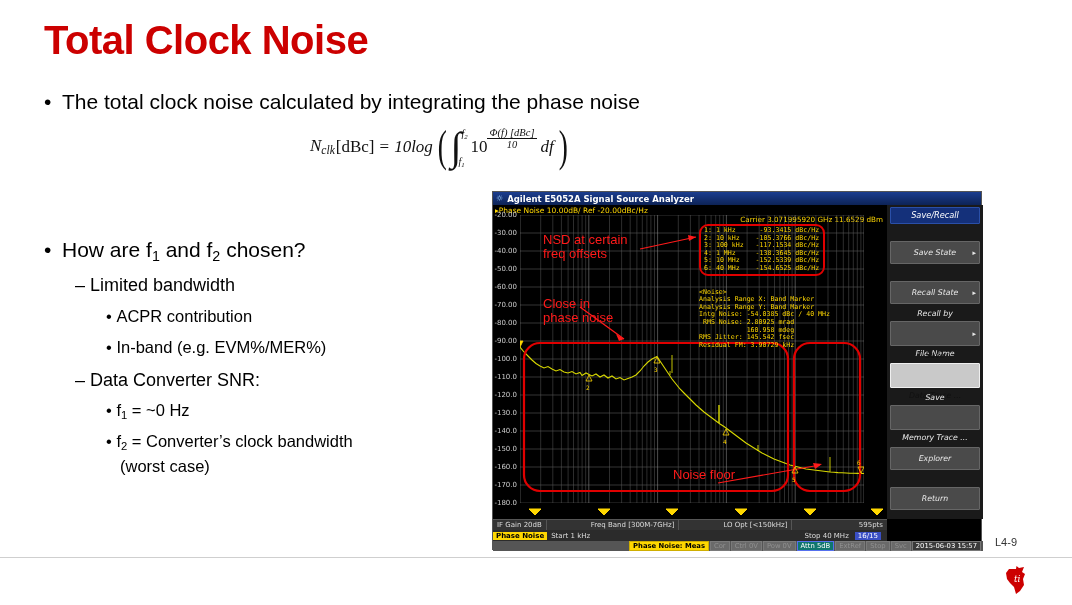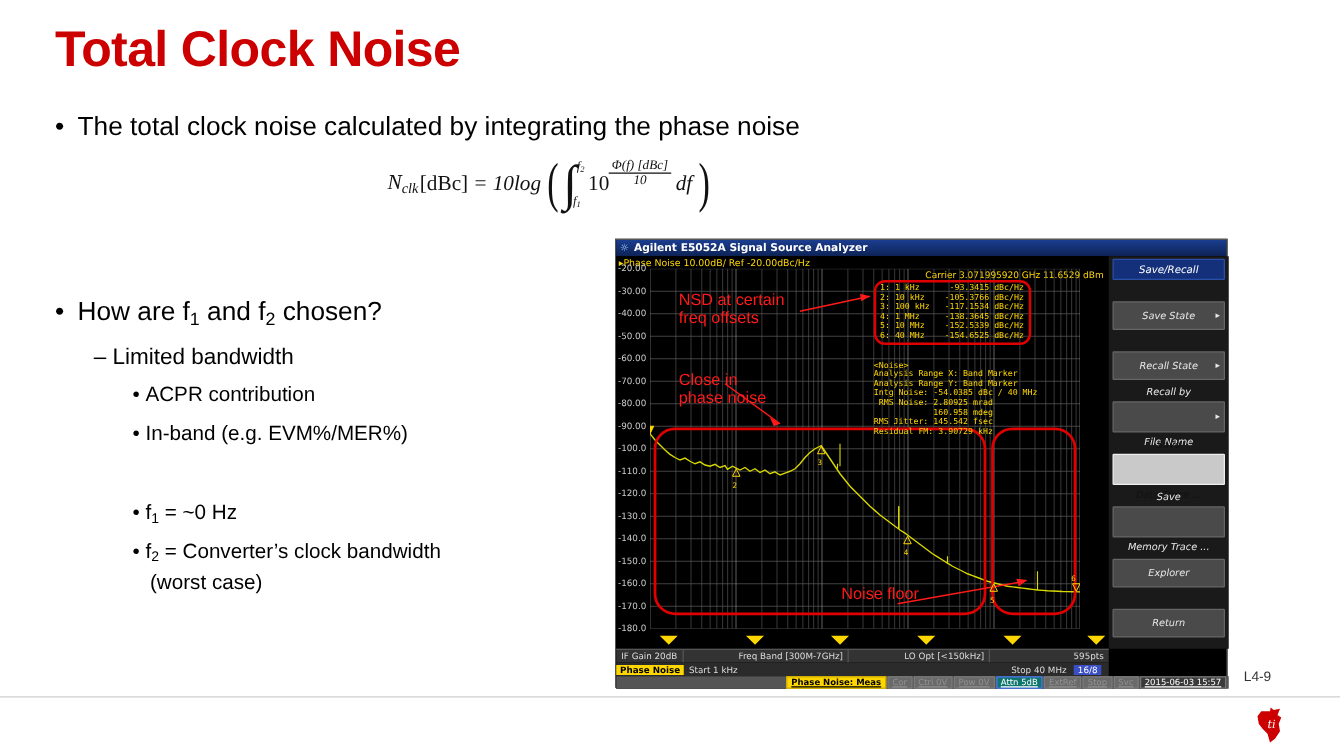--- a/index.html
+++ b/index.html
@@ -136,21 +136,21 @@
   }
   .tag-yellow { background:#ffd700; color:#000; padding:0 3px; font-weight:bold; }
   .tag-blue { background:#3a4fc4; color:#fff; padding:0 3px; }
 
   #bar-status {
     position:absolute; left:0; top:336px; width:490px; height:10px;
     background:#555; display:flex; align-items:center; justify-content:flex-end;
     font-size:6.8px; gap:1px; padding-right:2px; color:#888;
   }
   #bar-status .chip { background:#6a6a6a; border:1px solid #7a7a7a; padding:0 3px;
-                      color:#909090; line-height:8px;text-decoration:underline; }
+                      color:#909090; line-height:8px; }
   #bar-status .chip.yellow { background:#ffd700; color:#000; border-color:#cfae00; font-weight:bold; }
   #bar-status .chip.blue { background:#0f766e; color:#fff; border-color:#5570ee; }
   #bar-status .chip.clock { background:#3a3a3a; color:#fff; border-color:#777; }
 
   
   #slide-number { position:absolute; left:995px; top:536px; font-size:11px; color:#333; }
   #footer-rule { position:absolute; left:0; top:557px; width:1072px; height:1px; background:#cfcfcf; }
   #ti-logo {
     position:absolute; right:40px; top:563px; height:34px;
     display:flex; align-items:center; gap:9px;
@@ -198,20 +198,23 @@
   </div>
 
   <div class="bullet-l3" style="left:106px; top:338px;">
     <span>•&nbsp;</span><span>In-band  (e.g. EVM%/MER%)</span>
   </div>
 
   <div class="bullet-l3" style="left:106px; top:307px;">
     <span>•&nbsp;</span><span>ACPR contribution</span>
   </div>
 
+  <div class="bullet-l2" style="left:75px; top:370px;">
+    <span>–&nbsp;</span><span>Data Converter  SNR:</span>
+  </div>
 
   <div class="bullet-l3" style="left:106px; top:401px;">
     <span>•&nbsp;</span><span><span>f</span><sub>1</sub><span> = ~0 Hz</span></span>
   </div>
 
   <div class="bullet-l3" style="left:106px; top:432px;">
     <span>•&nbsp;</span><span><span>f</span><sub>2</sub><span> = Converter’s  clock bandwidth</span></span>
   </div>
 
   <div class="bullet-l3" style="left:120px; top:457px;">
@@ -437,21 +440,21 @@
         <div class="seg">IF Gain 20dB</div>
         <div class="seg" style="margin-left:40px;">Freq Band [300M-7GHz]</div>
         <div class="seg" style="margin-left:40px;">LO Opt [&lt;150kHz]</div>
         <div class="seg last">595pts</div>
       </div>
 
       <div id="bar-sweep">
         <span class="tag-yellow">Phase Noise</span>
         <span style="margin-left:4px;">Start 1 kHz</span>
         <span style="margin-left:auto;">Stop 40 MHz</span>
-        <span class="tag-blue" style="margin-left:6px; margin-right:6px;">16/8</span>
+        <span class="tag-blue" style="margin-left:6px; margin-right:6px;">16/15</span>
       </div>
 
       <div id="bar-status">
         <span class="chip yellow">Phase Noise: Meas</span>
         <span class="chip">Cor</span>
         <span class="chip">Ctrl 0V</span>
         <span class="chip">Pow 0V</span>
         <span class="chip blue">Attn 5dB</span>
         <span class="chip">ExtRef</span>
         <span class="chip">Stop</span>

